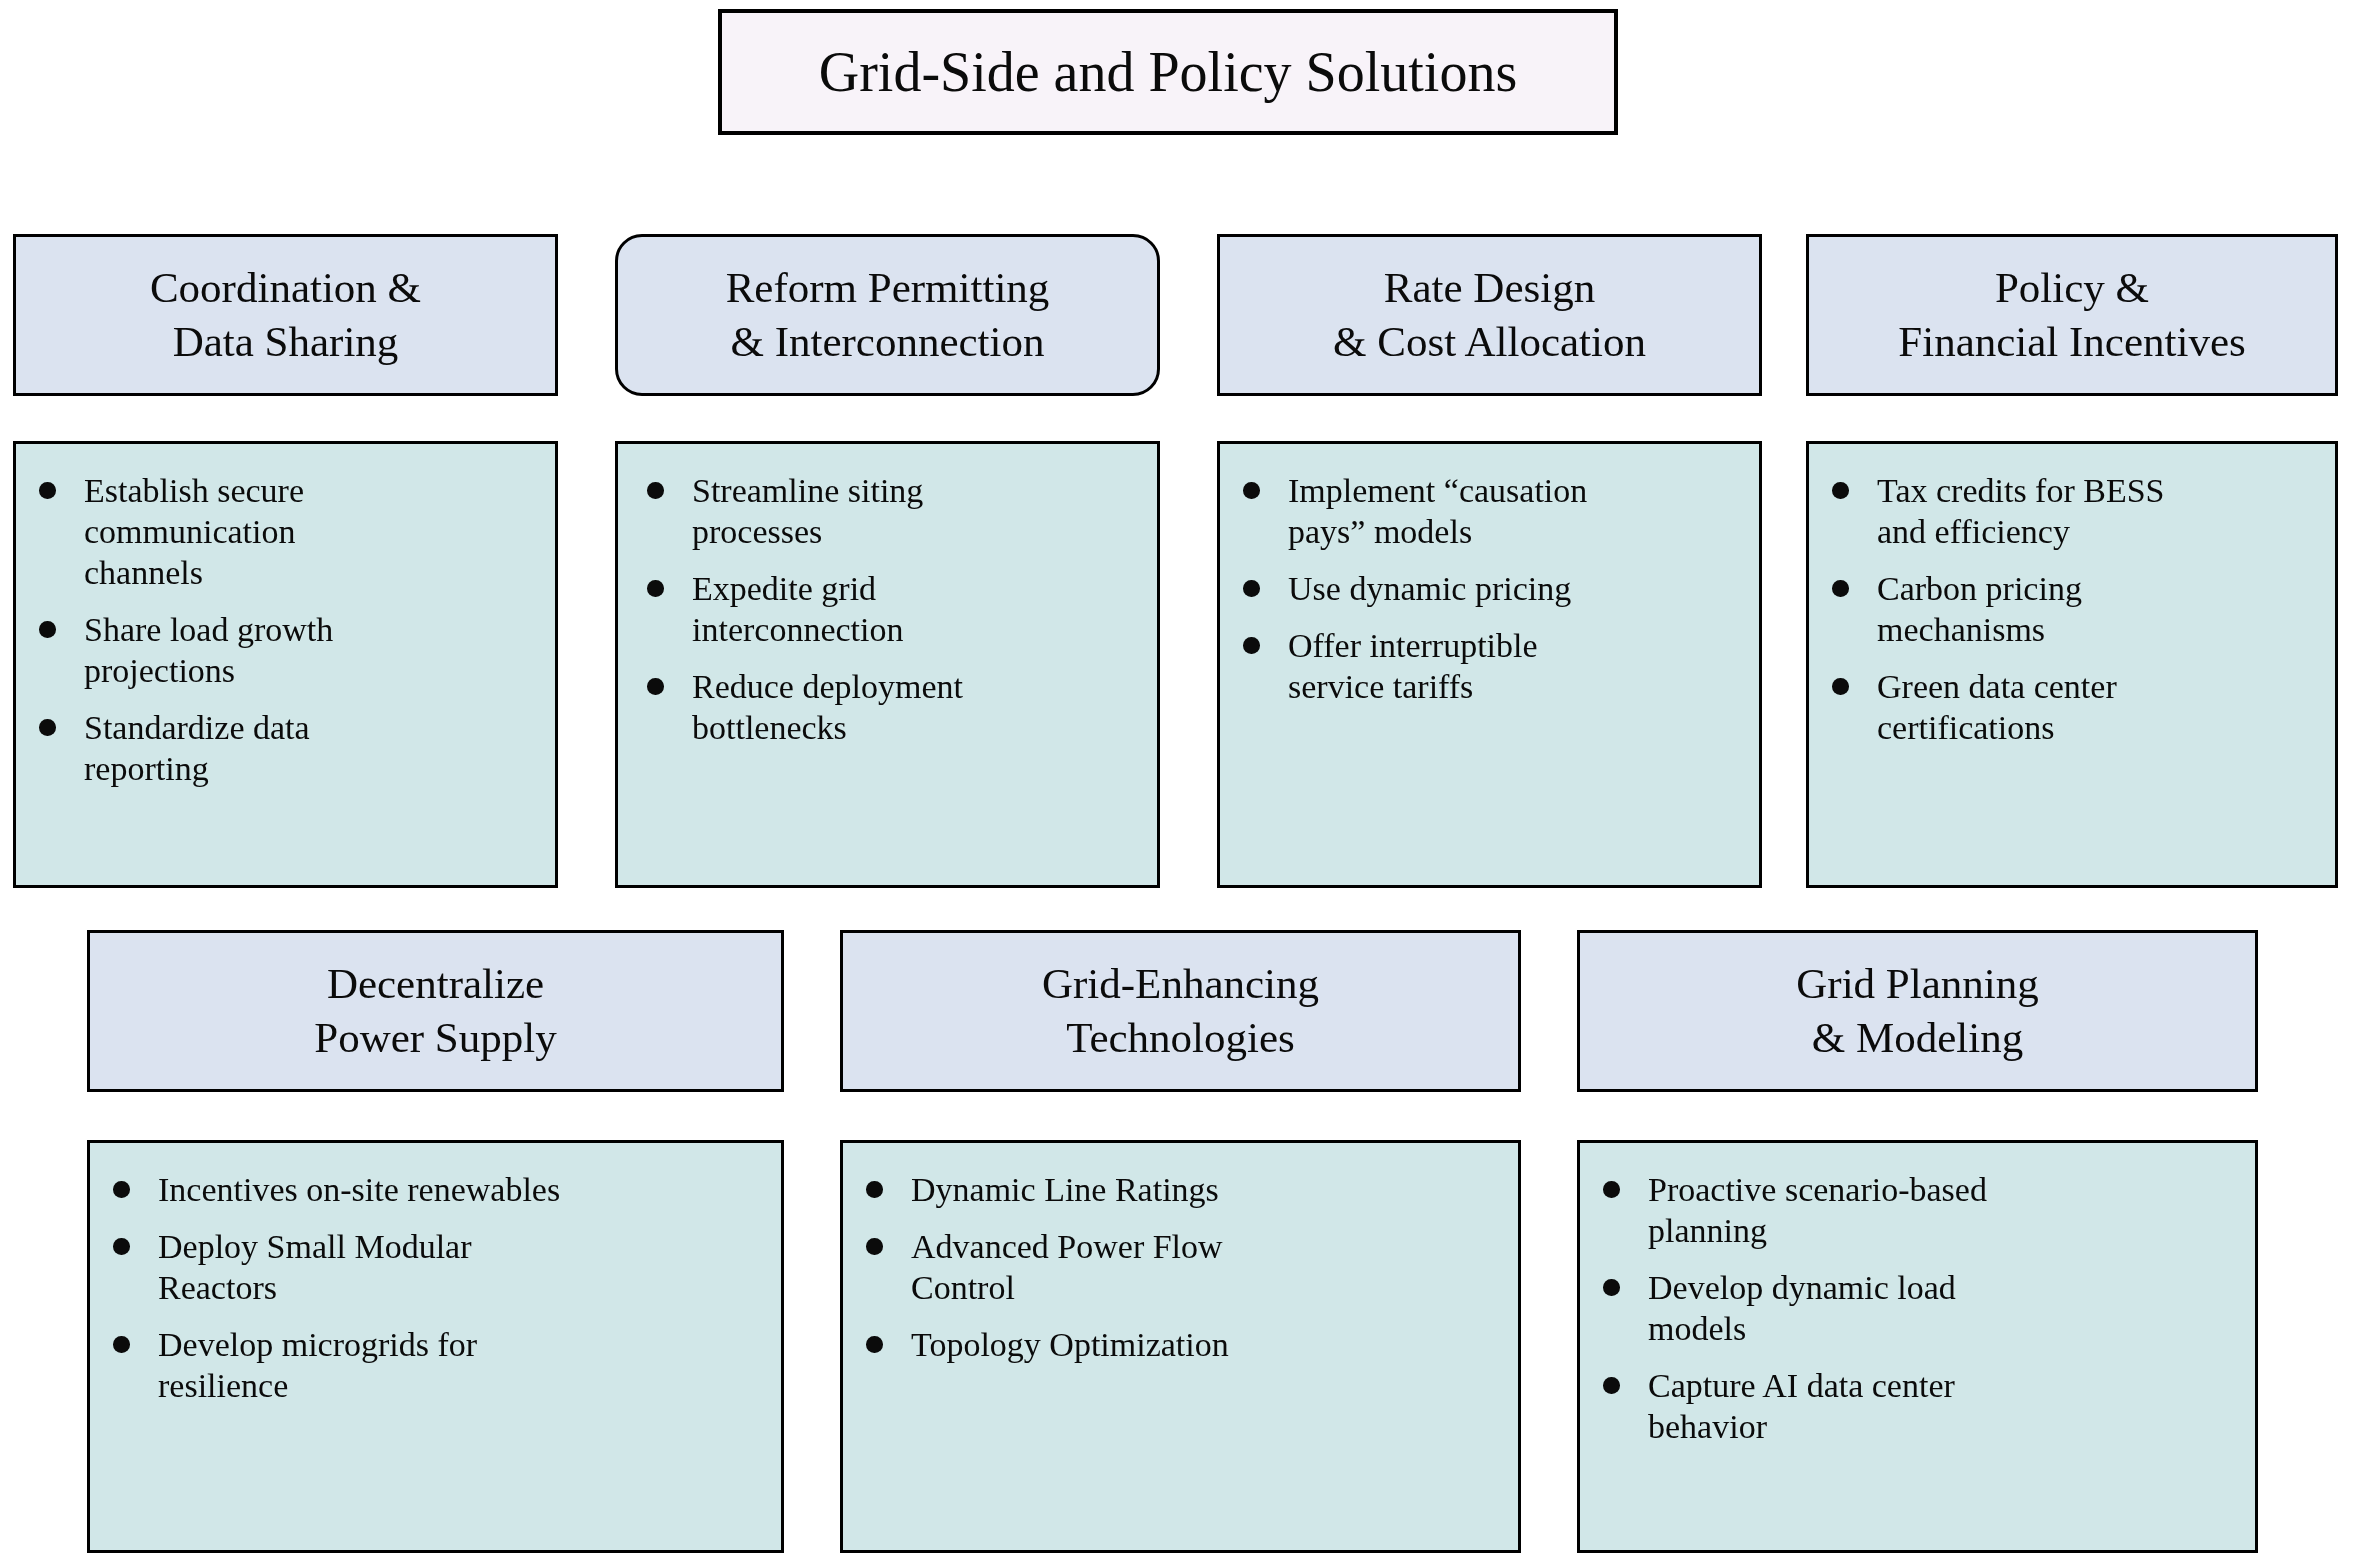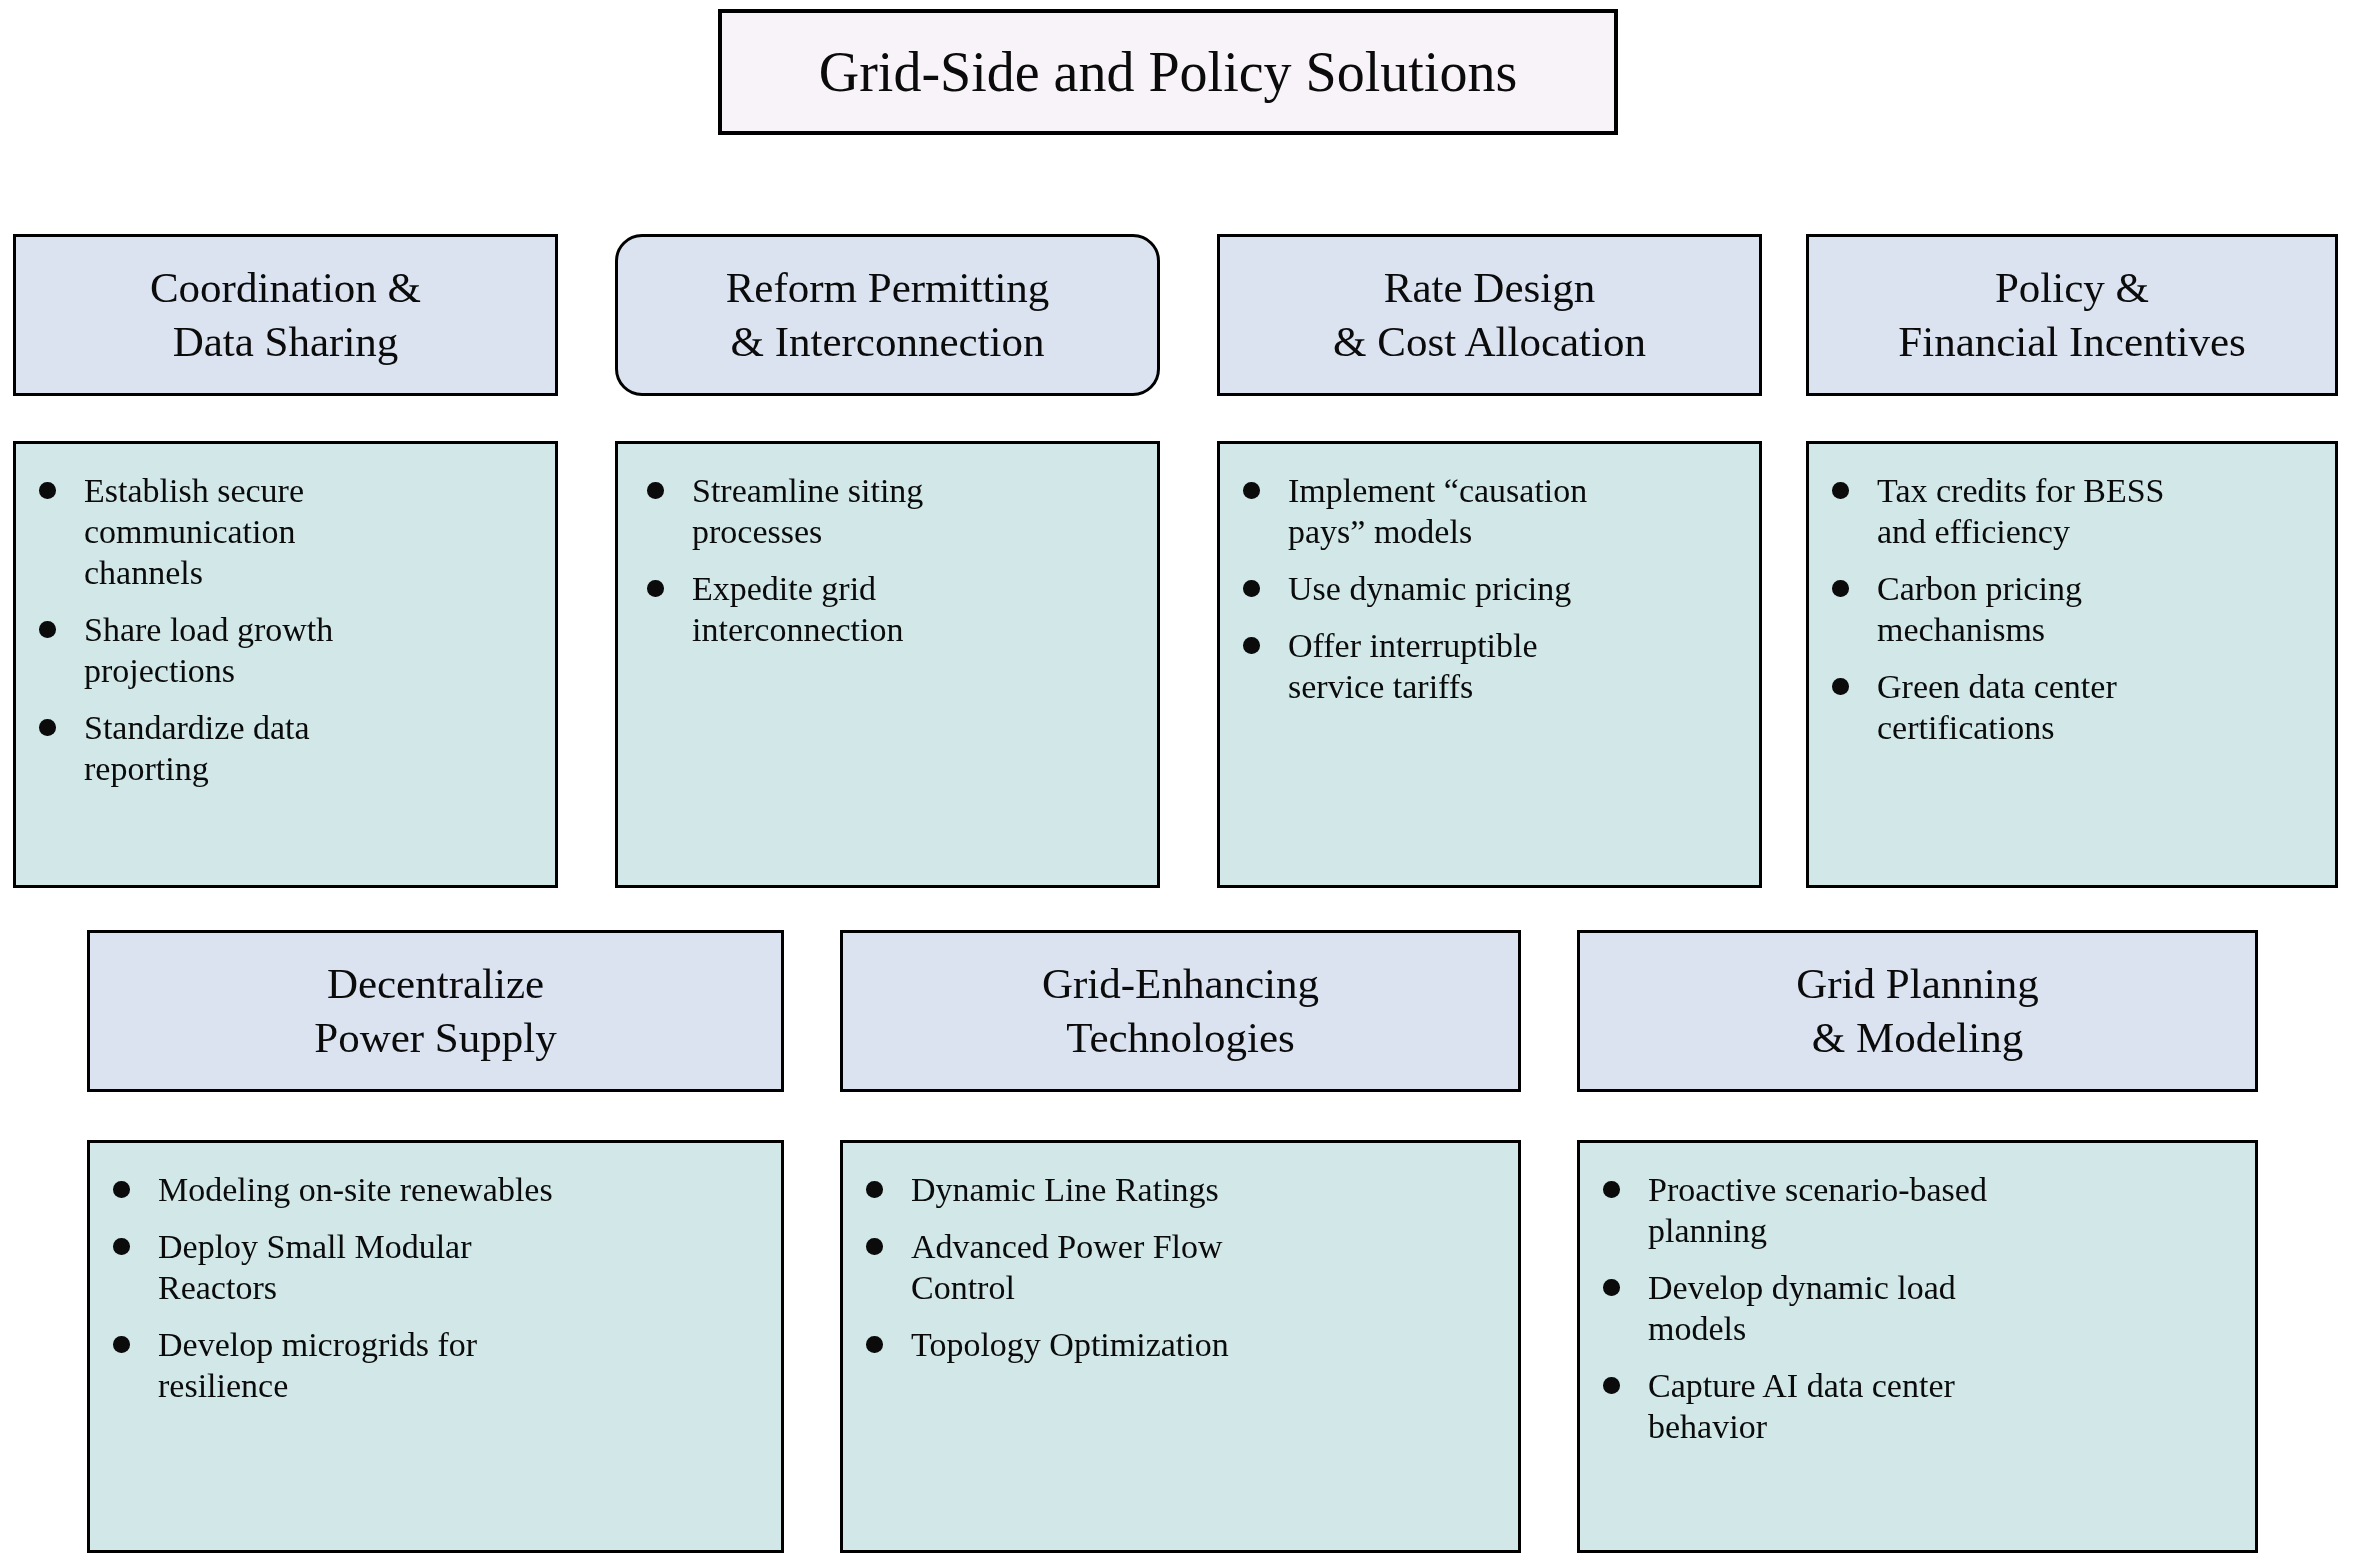--- a/index.html
+++ b/index.html
@@ -105,20 +105,22 @@
       <li>Standardize data
 reporting</li>
     </ul>
   </div>
   <div class="box content-box" style="left:615px; top:441px; width:545px; height:447px;padding-left:6px;">
     <ul>
       <li>Streamline siting
 processes</li>
       <li>Expedite grid
 interconnection</li>
+      <li>Reduce deployment
+bottlenecks</li>
     </ul>
   </div>
   <div class="box content-box" style="left:1217px; top:441px; width:545px; height:447px;">
     <ul>
       <li>Implement “causation
 pays” models</li>
       <li>Use dynamic pricing</li>
       <li>Offer interruptible
 service tariffs</li>
     </ul>
@@ -142,21 +144,21 @@
     <span>Grid-Enhancing
 Technologies</span>
   </div>
   <div class="box hdr-box" style="left:1577px; top:930px; width:681px; height:162px;">
     <span>Grid Planning
 &amp; Modeling</span>
   </div>
 
   <div class="box content-box" style="left:87px; top:1140px; width:697px; height:413px;">
     <ul>
-      <li>Modeling on-site renewables</li>
+      <li>Incentives on-site renewables</li>
       <li>Deploy Small Modular
 Reactors</li>
       <li>Develop microgrids for
 resilience</li>
     </ul>
   </div>
   <div class="box content-box" style="left:840px; top:1140px; width:681px; height:413px;">
     <ul>
       <li>Dynamic Line Ratings</li>
       <li>Advanced Power Flow

